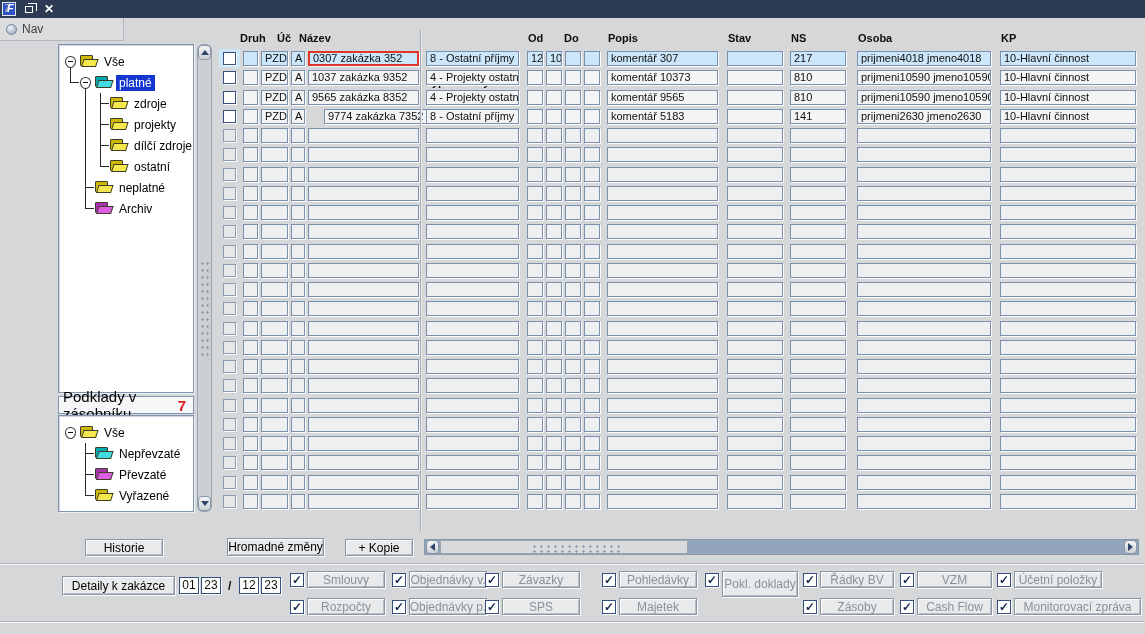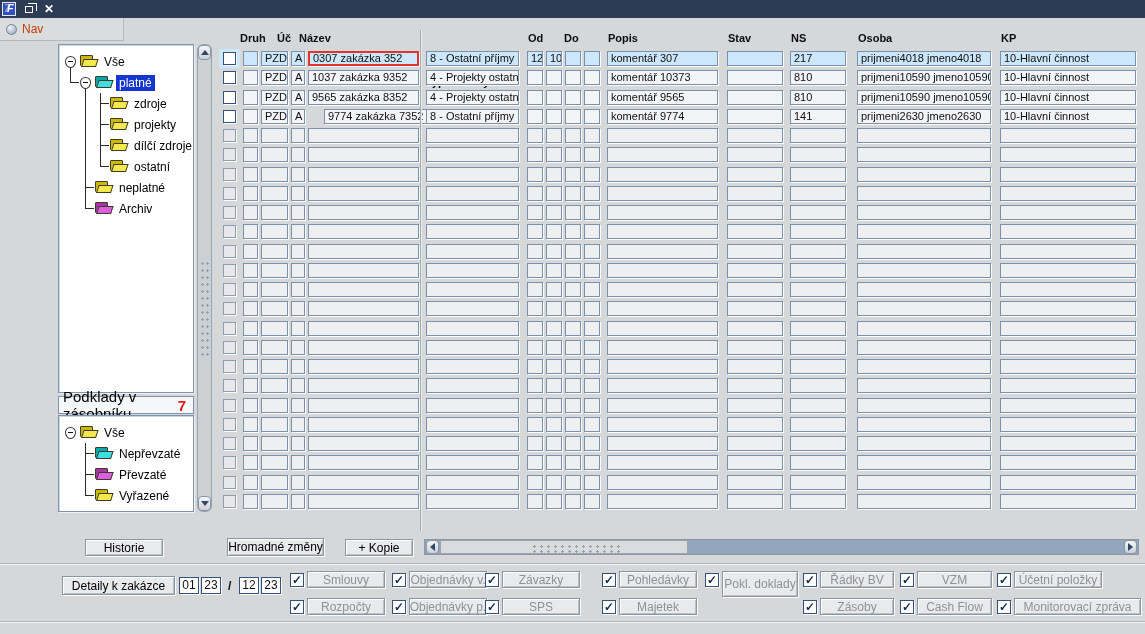--- a/index.html
+++ b/index.html
@@ -20,21 +20,21 @@
   #restore-icon .sq { width:8px; height:7px; border:1px solid #fff; position:relative; background:#2d3b55; }
   #restore-icon .sq::before { content:""; position:absolute; left:2px; top:-4px; width:8px; height:7px;
                               border:1px solid #fff; border-bottom:none; border-left:none; }
   #close-icon { color:#fff; font-size:12px; font-weight:bold; }
 
   
   #nav-tab { position:absolute; left:0; top:18px; width:124px; height:23px; background:#dadcde;
              border-right:1px solid #b4b8bc; border-bottom:1px solid #b4b8bc; display:flex; align-items:center; }
   #nav-icon { width:11px; height:11px; border-radius:50%; margin:0 5px 0 6px;
               background:radial-gradient(circle at 35% 30%, #f2f5f8, #8ea1b6); border:1px solid #70839a; }
-  #nav-label { color:#c2410c; font-size:12px; }
+  #nav-label { color:#404040; font-size:12px; }
 
   
   .panel { position:absolute; background:#fff; border:1px solid #8094ad;
            box-shadow:inset 1px 1px 0 #ccd6e2, 1px 1px 0 #eef0f2; overflow:hidden; }
   #tree-main-panel { left:58px; top:44px; width:136px; height:349px; }
   #stack-header { position:absolute; left:58px; top:396px; width:136px; height:18px; background:#f6f7f8;
                   border:1px solid #8094ad; display:flex; align-items:center; font-size:15px; }
   #stack-title { margin-left:4px; color:#000; }
   #stack-count { margin-left:auto; margin-right:7px; color:#e01b1b; font-weight:bold; }
   #stack-panel { left:58px; top:415px; width:136px; height:97px; }
@@ -335,21 +335,21 @@
       </div>
       <div class="cell fill" style="left: 243px; top: 109px; width: 15px;"></div>
       <div class="cell fill" style="left: 261px; top: 109px; width: 27px;">PZD</div>
       <div class="cell fill" style="left: 291px; top: 109px; width: 14px;">A</div>
       <div class="cell fill" style="left: 324px; top: 109px; width: 111px;">9774 zakázka 7352</div>
       <div class="cell fill" style="left: 426px; top: 109px; width: 93px;">8 - Ostatní příjmy</div>
       <div class="cell fill" style="left: 527px; top: 109px; width: 16px;"></div>
       <div class="cell fill" style="left: 546px; top: 109px; width: 16px;"></div>
       <div class="cell fill" style="left: 565px; top: 109px; width: 16px;"></div>
       <div class="cell fill" style="left: 584px; top: 109px; width: 16px;"></div>
-      <div class="cell fill" style="left: 607px; top: 109px; width: 111px;">komentář 9774</div>
+      <div class="cell fill" style="left: 607px; top: 109px; width: 111px;">komentář 5183</div>
       <div class="cell fill" style="left: 727px; top: 109px; width: 56px;"></div>
       <div class="cell fill" style="left: 790px; top: 109px; width: 56px;">141</div>
       <div class="cell fill" style="left: 857px; top: 109px; width: 134px;">prijmeni2630 jmeno2630</div>
       <div class="cell fill" style="left: 1000px; top: 109px; width: 136px;">10-Hlavní činnost</div>
       <div class="cbcell" style="left: 219px; top: 126px;">
         <div class="chk dim" style="left: 4px; top: 3px;"></div>
       </div>
       <div class="cell" style="left: 243px; top: 128px; width: 15px;"></div>
       <div class="cell" style="left: 261px; top: 128px; width: 27px;"></div>
       <div class="cell" style="left: 291px; top: 128px; width: 14px;"></div>

